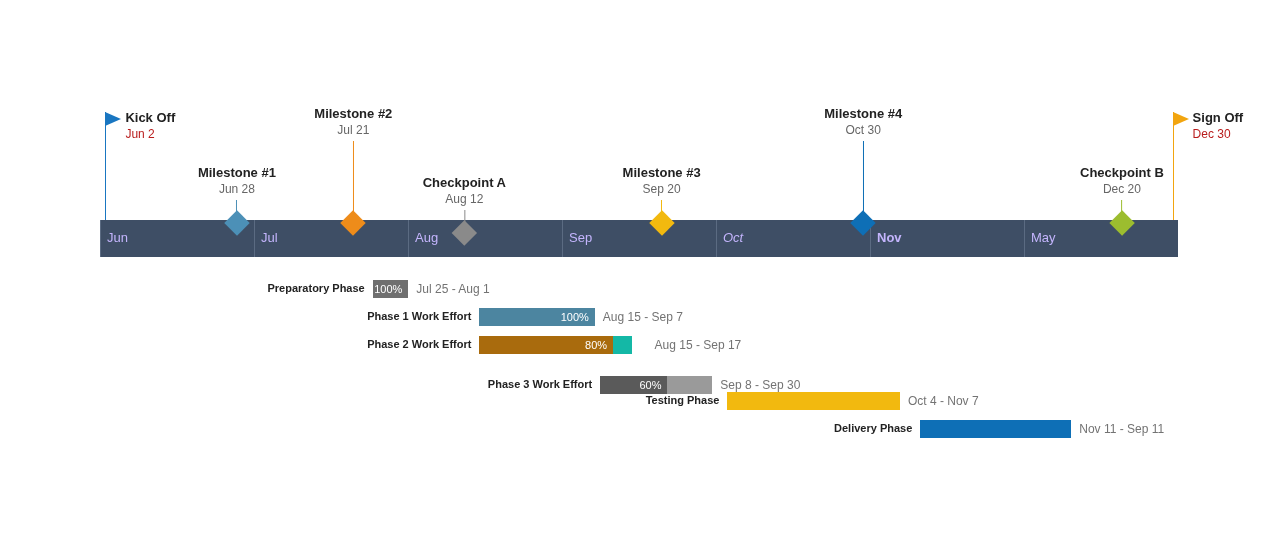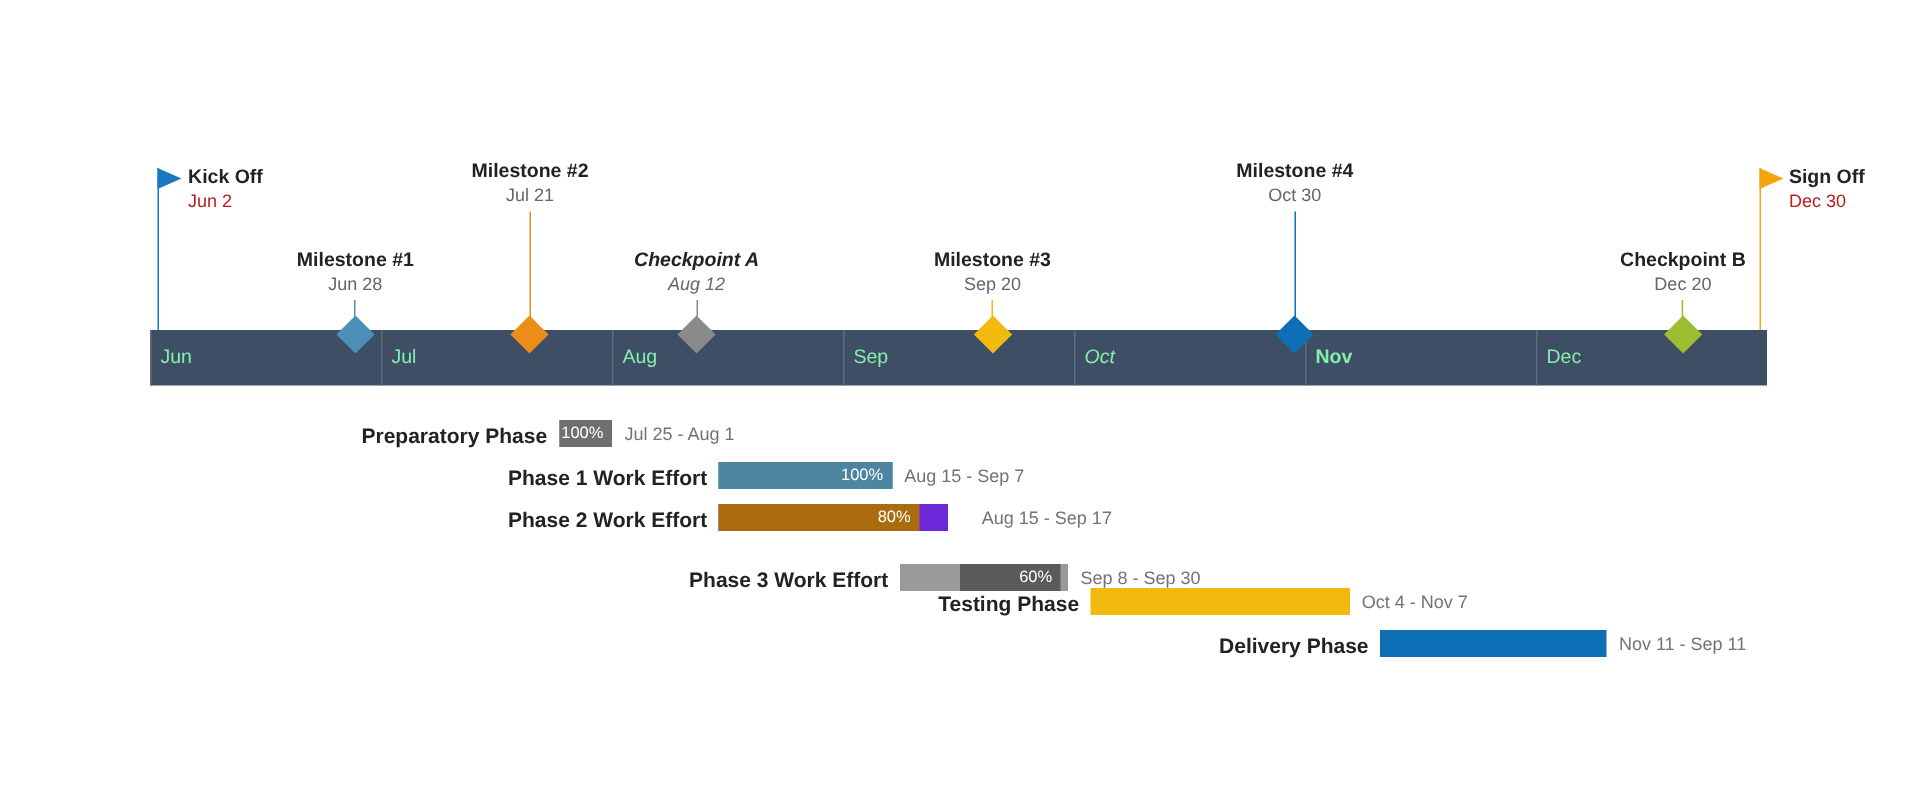--- a/index.html
+++ b/index.html
@@ -1,40 +1,40 @@
 <!DOCTYPE html>
 <html><head>
 <meta charset="utf-8">
 <style>
   html,body{margin:0;padding:0;font-family:"Segoe UI",Arial,sans-serif;background:#fff;color:#333}
   .stage{position:relative;width:1280px;height:535px}
 
   
   .timeline-band{position:absolute;height:37px;background:#3e4e65}
   .month-tick{position:absolute;top:0;height:100%;border-left:1px solid #5b6b82}
-  .month-label{position:absolute;top:10px;left:6px;color:#86efac;font-size:13px}
+  .month-label{position:absolute;top:10px;left:6px;color:#c4b5fd;font-size:13px}
 
   
   .ms{position:absolute;transform:translateX(-50%)}
   .ms .lbl{font-weight:700;font-size:13px;color:#222;text-align:center;white-space:nowrap}
   .ms .date{font-size:12px;color:#666;text-align:center;white-space:nowrap;margin-top:2px}
   .ms .stem{width:1px;margin:4px auto 0 auto}
   .diamond{width:18px;height:18px;transform:rotate(45deg);margin:-9px auto 0 auto}
 
   
   .flag-marker{position:absolute;transform:translateX(-50%)}
   .flag-pole{position:absolute;bottom:0;width:1px}
   .flag-tri{position:absolute;top:0;left:0;width:0;height:0;border-top:7px solid transparent;border-bottom:7px solid transparent}
   .flag-text{position:absolute;top:-2px;white-space:nowrap}
   .flag-text .t1{font-weight:700;font-size:13px;color:#222}
   .flag-text .t2{font-size:12px;color:#b91c1c;margin-top:2px}
 
   
   .task-row{position:absolute;height:22px}
-  .task-label{position:absolute;top:2px;font-weight:700;font-size:14px;color:#222;white-space:nowrap;text-align:right;transform:translateX(-100%);padding-right:8px}
+  .task-label{position:absolute;top:2px;font-weight:700;font-size:11px;color:#222;white-space:nowrap;text-align:right;transform:translateX(-100%);padding-right:8px}
   .task-bar{position:absolute;top:0;height:18px}
   .task-fill{position:absolute;top:0;left:0;height:18px;display:flex;align-items:center;justify-content:flex-end;padding-right:6px;box-sizing:border-box;color:#fff;font-size:11px}
   .task-dates{position:absolute;top:2px;font-size:12px;color:#737373;white-space:nowrap;padding-left:8px}
 </style>
 </head>
 <body>
 
 <div class="stage" id="stage">
     <div class="timeline-band" style="left: 100px; top: 220px; width: 1078px;">
       <div class="month-tick" style="left: 0px;">
@@ -49,21 +49,21 @@
       <div class="month-tick" style="left: 462px;">
         <div class="month-label">Sep</div>
       </div>
       <div class="month-tick" style="left: 616px; font-style: italic;">
         <div class="month-label">Oct</div>
       </div>
       <div class="month-tick" style="left: 770px; font-weight: bold;">
         <div class="month-label">Nov</div>
       </div>
       <div class="month-tick" style="left: 924px;">
-        <div class="month-label">Dec</div>
+        <div class="month-label">May</div>
       </div>
     </div>
     <div class="flag-marker" style="left: 105.39px; top: 112px; height: 108px;">
       <div class="flag-pole" style="height: 100%; background: rgb(25, 118, 193);"></div>
       <div class="flag-tri" style="top: 0px; border-left: 16px solid rgb(25, 118, 193);"></div>
       <div class="flag-text" style="left: 20px;">
         <div class="t1">Kick Off</div>
         <div class="t2">Jun 2</div>
       </div>
     </div>
@@ -72,21 +72,21 @@
       <div class="date">Jun 28</div>
       <div class="stem" style="height: 23px; background: rgb(76, 144, 183);"></div>
       <div class="diamond" style="background: rgb(76, 144, 183);"></div>
     </div>
     <div class="ms" style="left: 353.33px; top: 106px;">
       <div class="lbl">Milestone #2</div>
       <div class="date">Jul 21</div>
       <div class="stem" style="height: 82px; background: rgb(238, 140, 26);"></div>
       <div class="diamond" style="background: rgb(238, 140, 26);"></div>
     </div>
-    <div class="ms" style="left: 464.364px; top: 165px; font-style: italic;">
+    <div class="ms" style="left: 464.364px; top: 175px;">
       <div class="lbl">Checkpoint A</div>
       <div class="date">Aug 12</div>
       <div class="stem" style="height: 23px; background: rgb(138, 138, 138);"></div>
       <div class="diamond" style="background: rgb(138, 138, 138);"></div>
     </div>
     <div class="ms" style="left: 661.638px; top: 165px;">
       <div class="lbl">Milestone #3</div>
       <div class="date">Sep 20</div>
       <div class="stem" style="height: 23px; background: rgb(242, 185, 15);"></div>
       <div class="diamond" style="background: rgb(242, 185, 15);"></div>
@@ -120,29 +120,29 @@
     </div>
     <div class="task-row" style="top: 308px; left: 0px; width: 1280px;">
       <div class="task-label" style="left: 479.456px;">Phase 1 Work Effort</div>
       <div class="task-bar" style="left: 479.456px; width: 115.346px; background: rgb(76, 133, 160);">
         <div class="task-fill" style="width: 115.346px; background: rgb(76, 133, 160);">100%</div>
       </div>
       <div class="task-dates" style="left: 594.802px;">Aug 15 - Sep 7</div>
     </div>
     <div class="task-row" style="top: 336px; left: 0px; width: 1280px;">
       <div class="task-label" style="left: 479.456px;">Phase 2 Work Effort</div>
-      <div class="task-bar" style="left: 479.456px; width: 153px; background: #6d28d9;">
+      <div class="task-bar" style="left: 479.456px; width: 153px; background: #14b8a6;">
         <div class="task-fill" style="width: 133.672px; background: rgb(169, 107, 13);">80%</div>
       </div>
       <div class="task-dates" style="left: 646.546px;">Aug 15 - Sep 17</div>
     </div>
     <div class="task-row" style="top: 376px; left: 0px; width: 1156px;">
       <div class="task-label" style="left: 600.192px;">Phase 3 Work Effort</div>
       <div class="task-bar" style="left: 600.192px; width: 112.112px; background: rgb(154, 154, 154);">
-        <div class="task-fill" style="width: 67.2672px; background: rgb(90, 90, 90); margin-left: 40px;">60%</div>
+        <div class="task-fill" style="width: 67.2672px; background: rgb(90, 90, 90);">60%</div>
       </div>
       <div class="task-dates" style="left: 712.304px;">Sep 8 - Sep 30</div>
     </div>
     <div class="task-row" style="top: 392px; left: 0px; width: 1280px;">
       <div class="task-label" style="left: 727.396px;">Testing Phase</div>
       <div class="task-bar" style="left: 727.396px; width: 172.48px; background: rgb(242, 185, 15);"></div>
       <div class="task-dates" style="left: 899.876px;">Oct 4 - Nov 7</div>
     </div>
     <div class="task-row" style="top: 420px; left: 0px; width: 1280px;">
       <div class="task-label" style="left: 920.358px;">Delivery Phase</div>

